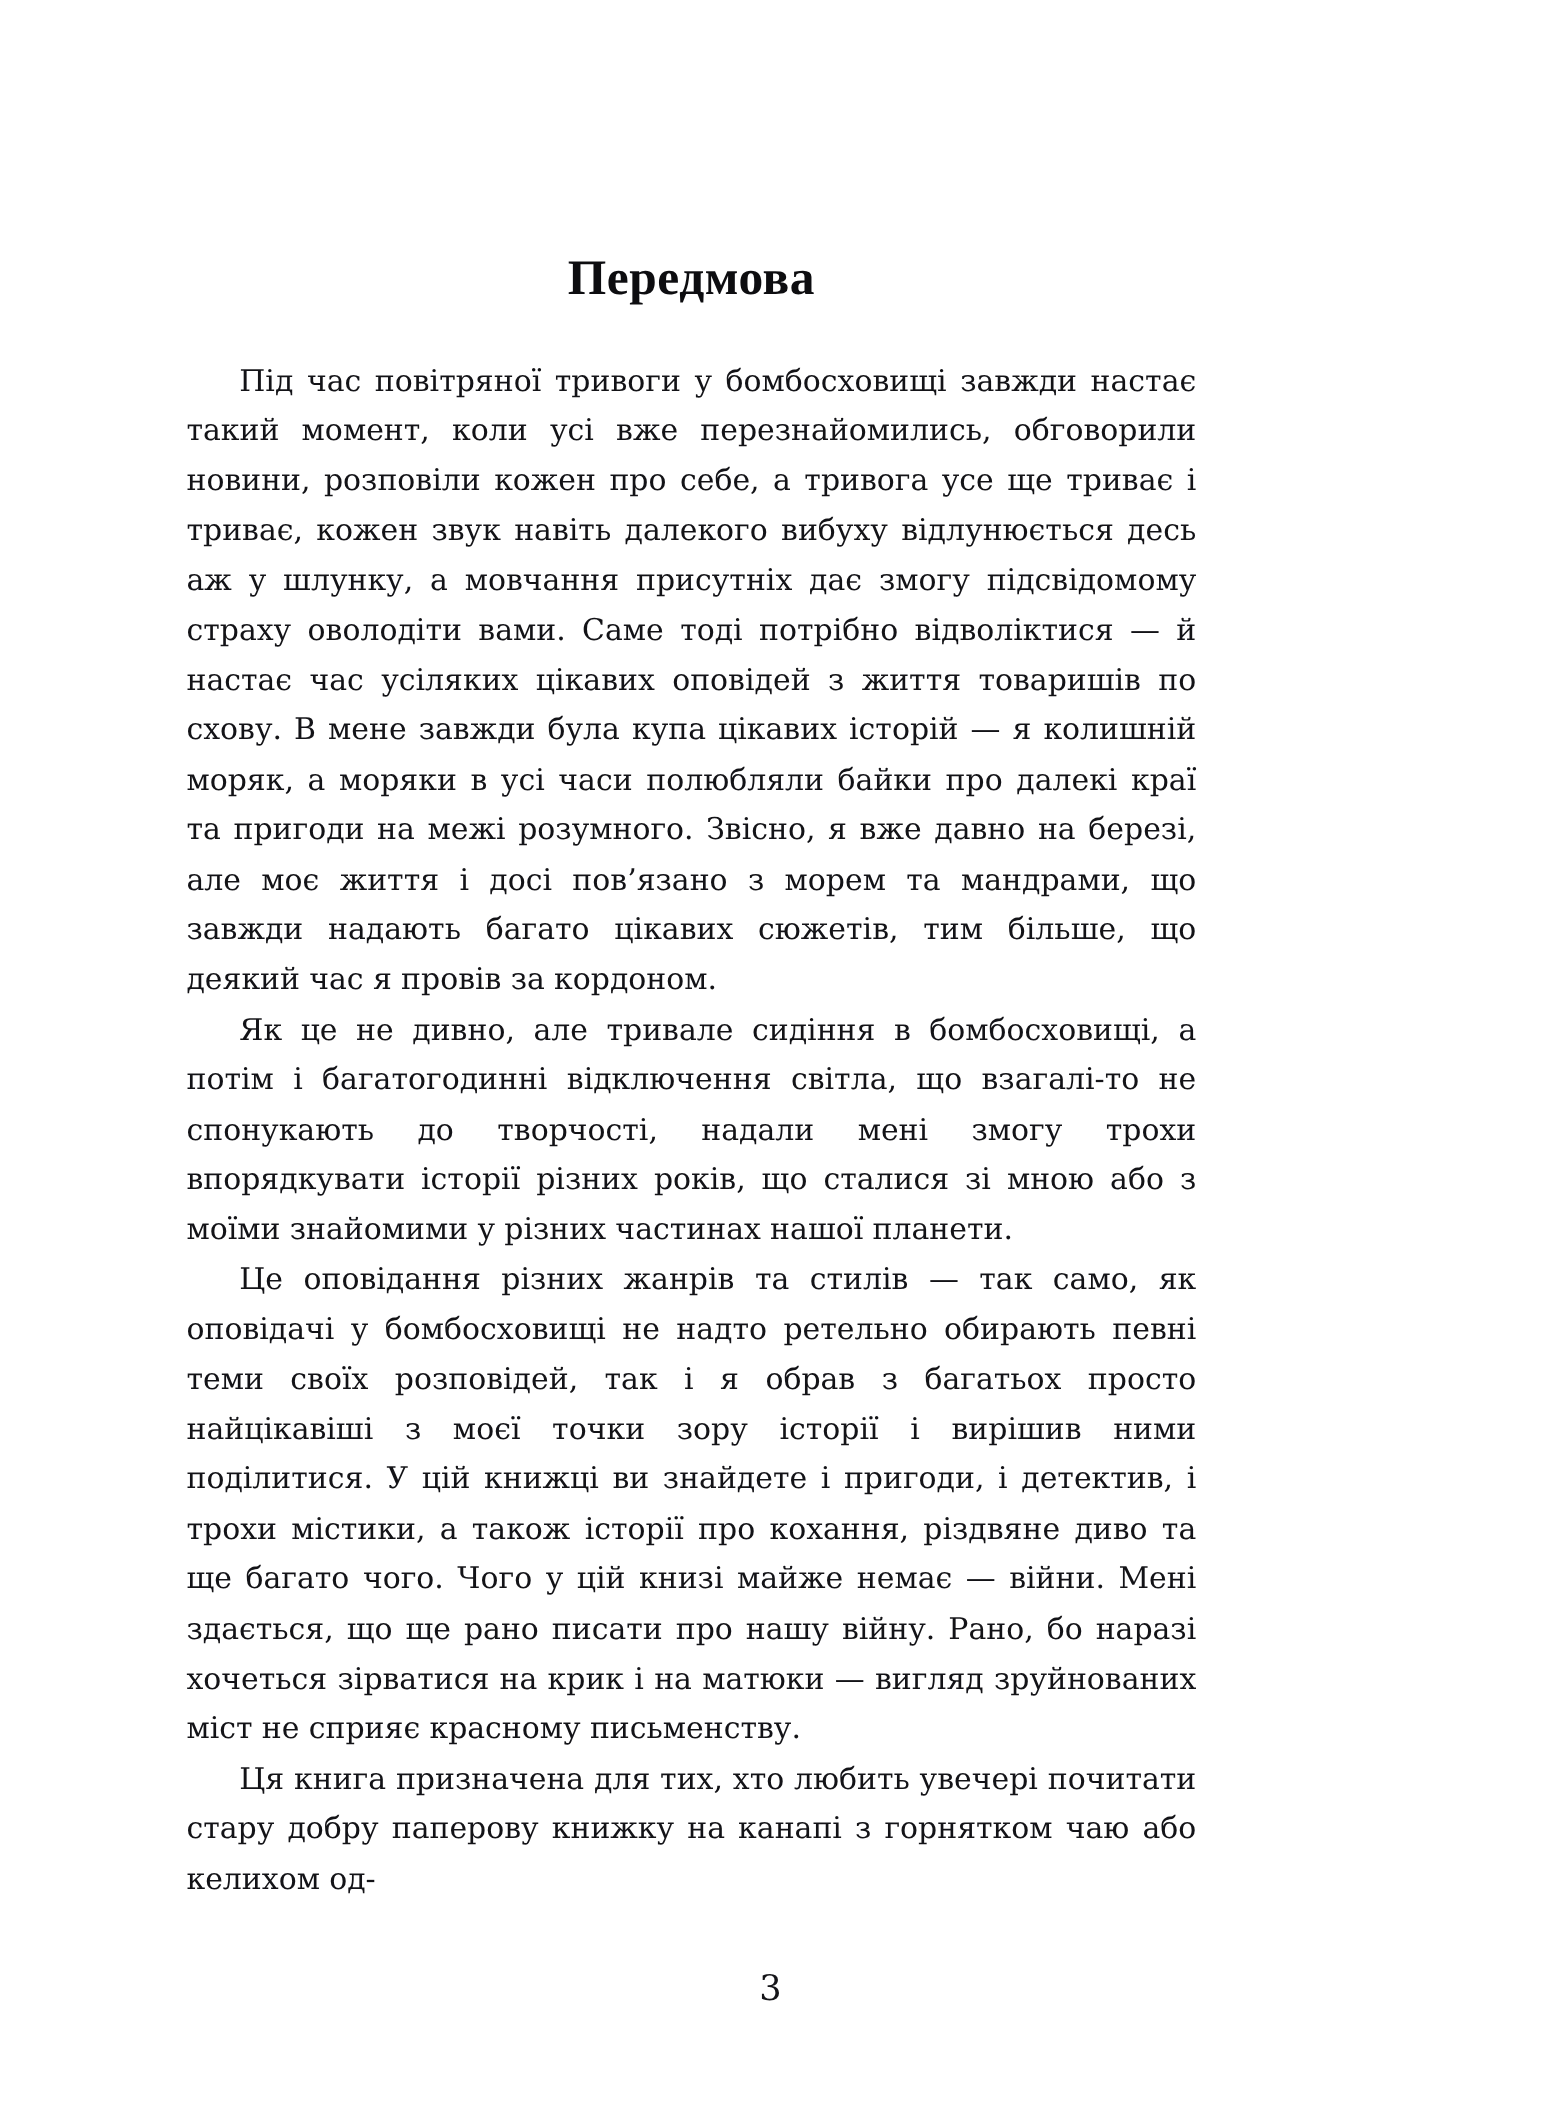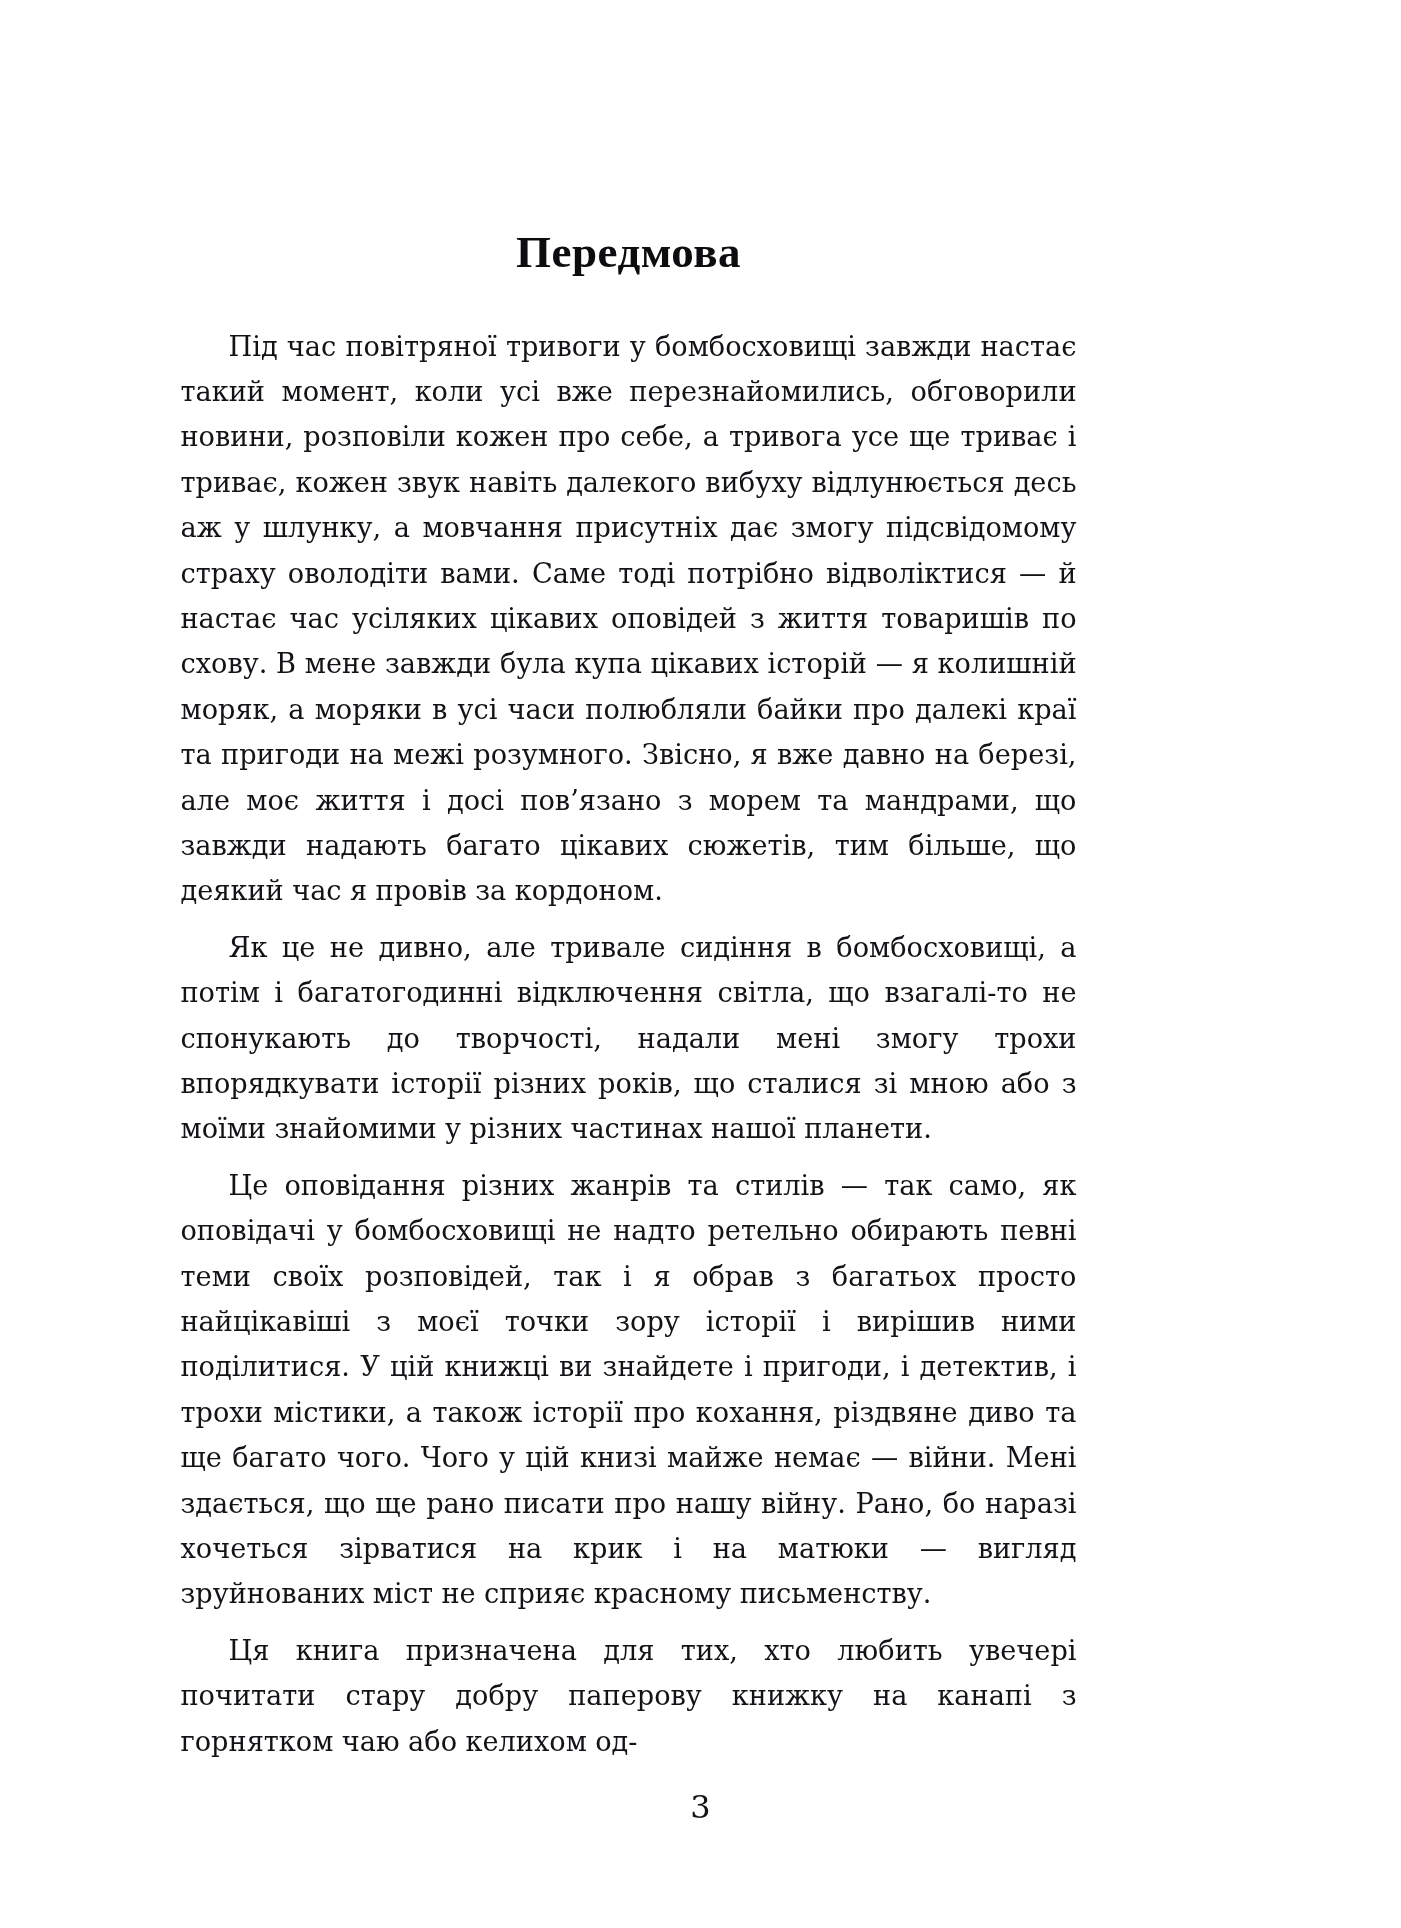--- a/index.html
+++ b/index.html
@@ -44,21 +44,21 @@
     line-height: 45.4px;
     color: #131317;
     text-align: justify;
     text-justify: inter-word;
     -webkit-hyphens: none;
     hyphens: none;
     word-spacing: -0.2px;
   }
 
   .body-text p {
-    margin: 11px;
+    margin: 0;
     text-indent: 48px;
   }
 
   
   .body-text p.continues::after {
     content: "";
   }
 
   .folio {
     position: absolute;

